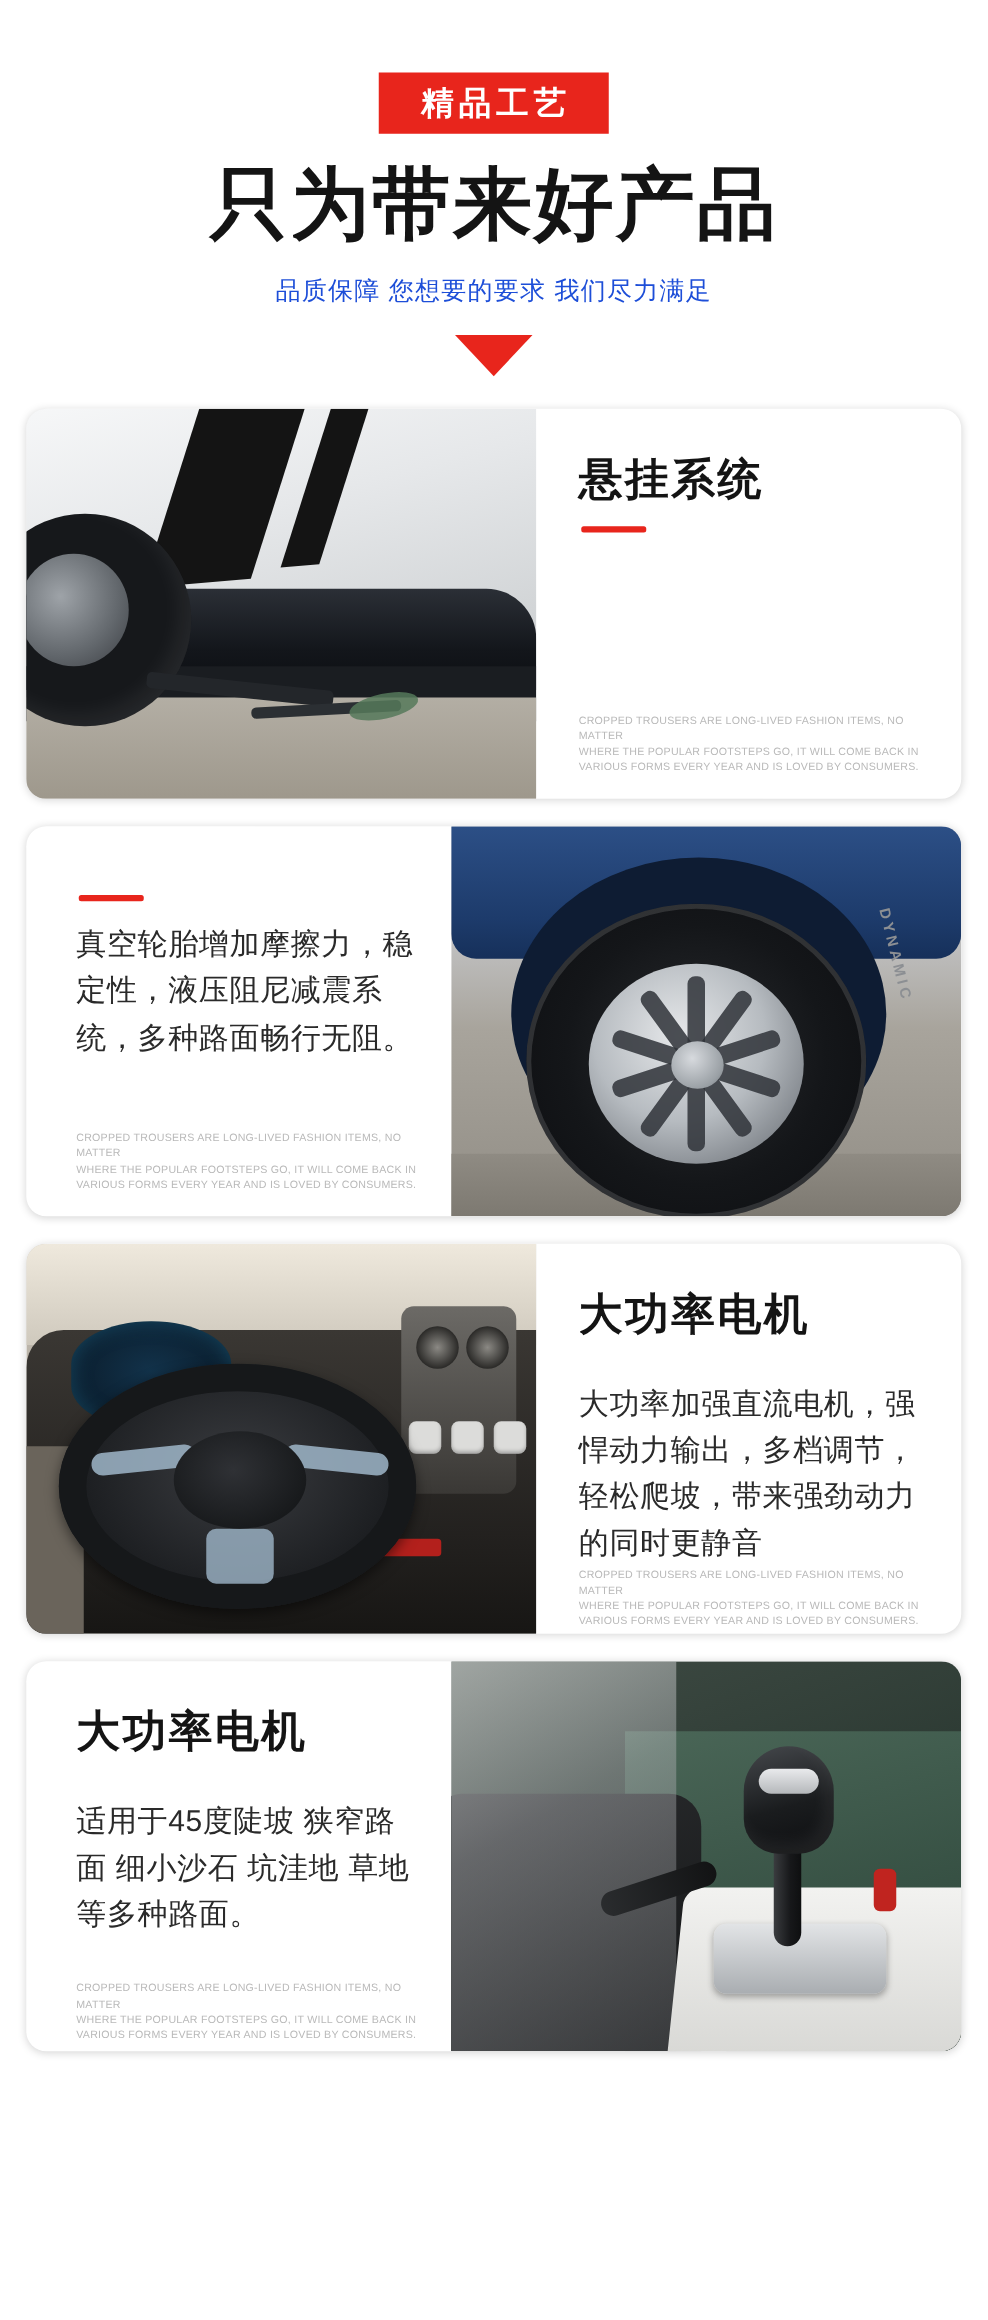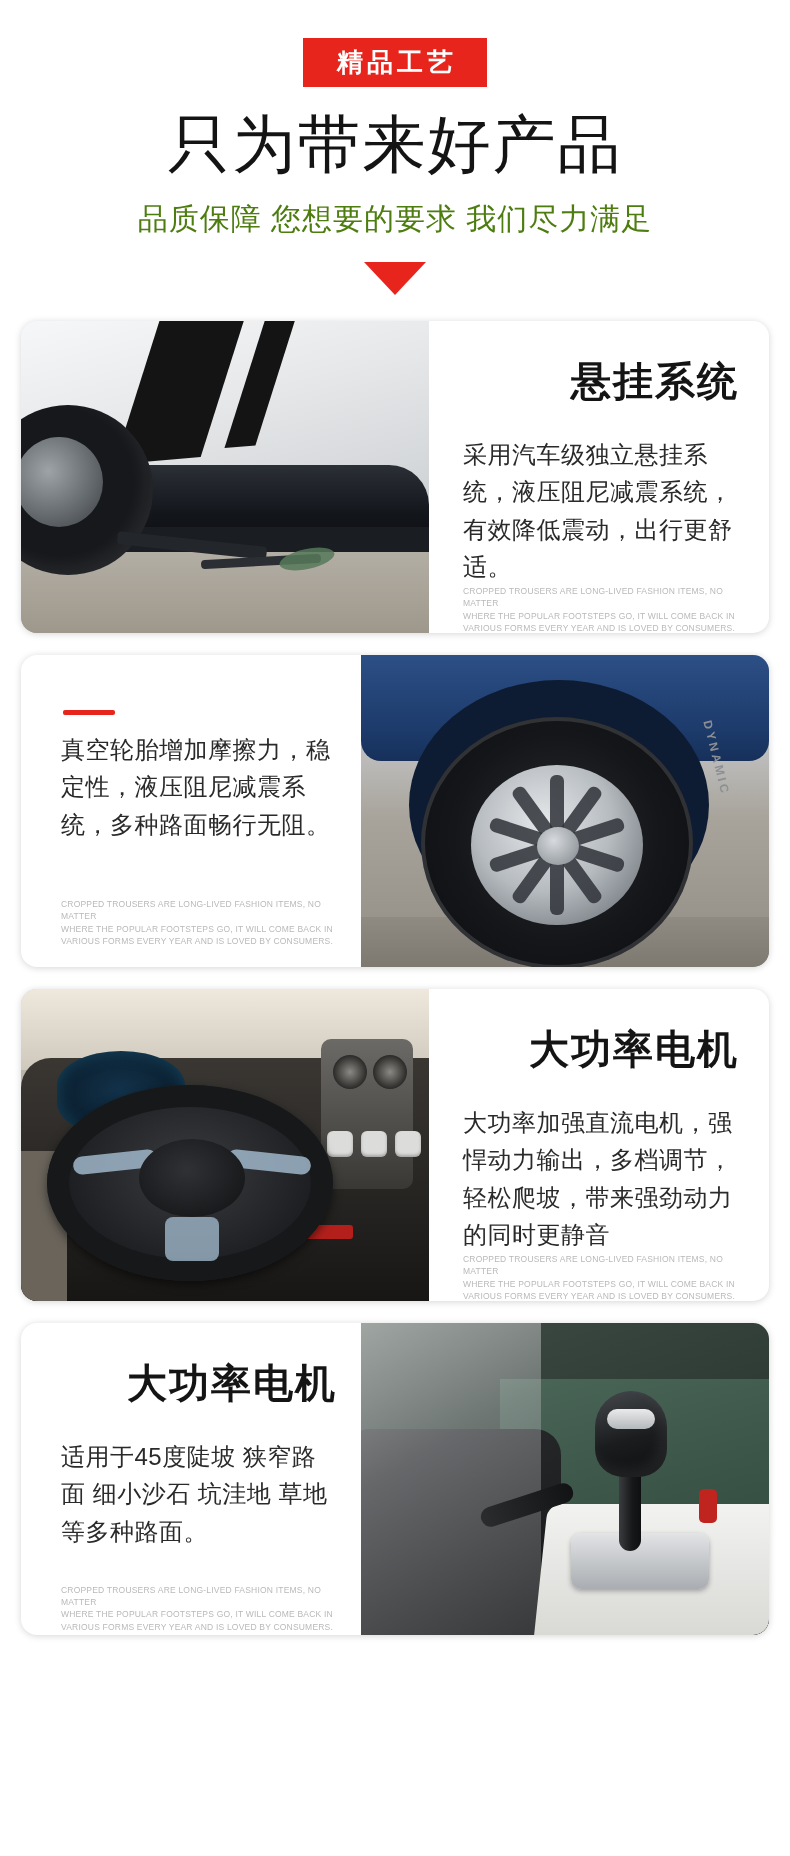--- a/index.html
+++ b/index.html
@@ -4,46 +4,46 @@
 <style>
   * { box-sizing: border-box; margin: 0; padding: 0; }
   body {
     width: 790px;
     height: 1856px;
     background: #ffffff;
     font-family: "Liberation Sans", sans-serif;
     -webkit-font-smoothing: antialiased;
     overflow: hidden;
   }
-  .page { width: 790px; height: 1764px; position: relative; }
+  .page { width: 790px; height: 1764px; position: relative; margin-top: 20px; }
 
   
   .header { padding-top: 38px; text-align: center; }
   .badge {
     display: inline-block;
     background: #e8251c;
     color: #ffffff;
     font-size: 26px;
     font-weight: bold;
     letter-spacing: 4px;
     padding: 11px 30px 12px 34px;
     line-height: 1;
   }
   .headline {
     margin-top: 24px;
     font-size: 63px;
-    font-weight: normal;
+    font-weight: bold;
     color: #141414;
     letter-spacing: 2px;
     line-height: 1.05;
   }
   .subline {
     margin-top: 22px;
-    font-size: 30px;
-    color: #4d7c0f;
+    font-size: 20px;
+    color: #1d4ed8;
     letter-spacing: 1px;
   }
   .arrow-wrap { margin-top: 22px; display: flex; justify-content: center; }
   .arrow-down {
     width: 0; height: 0;
     border-left: 31px solid transparent;
     border-right: 31px solid transparent;
     border-top: 33px solid #e8251c;
   }
 
@@ -72,26 +72,25 @@
   }
   .txt {
     flex: 1 1 auto;
     padding: 38px 30px 20px 34px;
     display: flex;
     flex-direction: column;
   }
   .card.text-left .txt { padding-left: 40px; padding-right: 24px; }
 
   .t-title {
-    font-size: 40px;
+    font-size: 35px;
     font-weight: bold;
     color: #141414;
     letter-spacing: 2px;
     line-height: 1.1;
-    text-align: right;
   }
   .t-rule {
     width: 52px; height: 5px;
     background: #e8251c;
     margin: 17px 0 16px 2px;
     border-radius: 2px;
   }
   .t-body {
     font-size: 24px;
     line-height: 1.55;
@@ -244,21 +243,20 @@
           <div class="c1-tire"></div>
           <div class="c1-rim"></div>
           <div class="c1-arm"></div>
           <div class="c1-arm2"></div>
           <div class="c1-leaf"></div>
         </div>
       </div>
       <div class="txt">
         <div class="t-title">悬挂系统</div>
         <div class="t-rule"></div>
-        <div class="t-body">采用汽车级独立悬挂系统，液压阻尼减震系统，有效降低震动，出行更舒适。</div>
         <div class="t-en">
           <div>CROPPED TROUSERS ARE LONG-LIVED FASHION ITEMS, NO MATTER</div>
           <div>WHERE THE POPULAR FOOTSTEPS GO, IT WILL COME BACK IN</div>
           <div>VARIOUS FORMS EVERY YEAR AND IS LOVED BY CONSUMERS.</div>
         </div>
       </div>
     </div>
 
     <div class="card text-left card2">
       <div class="photo">

